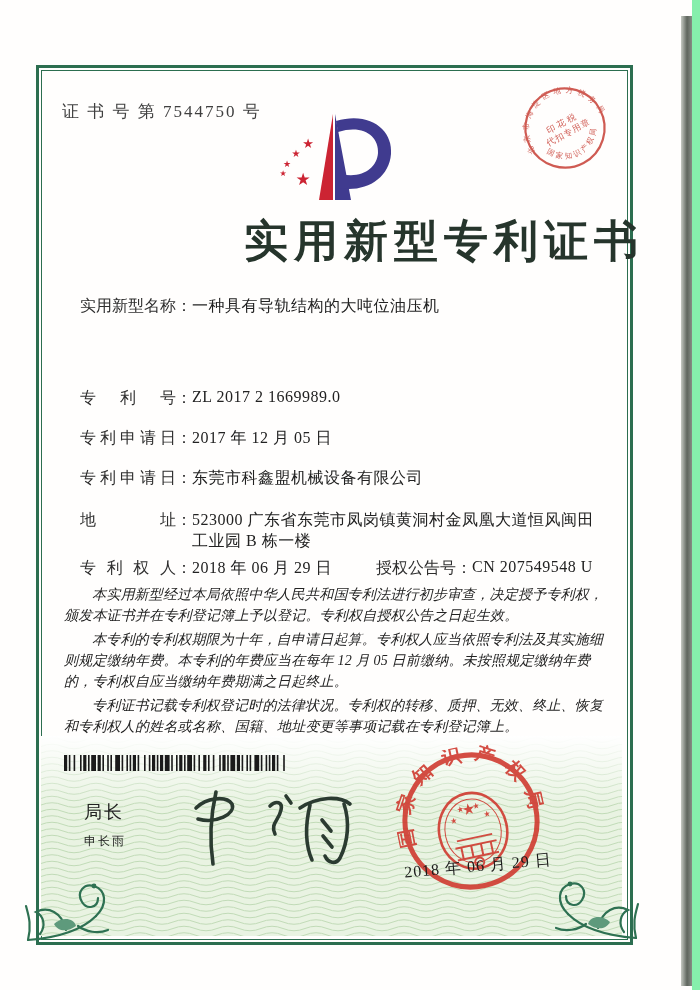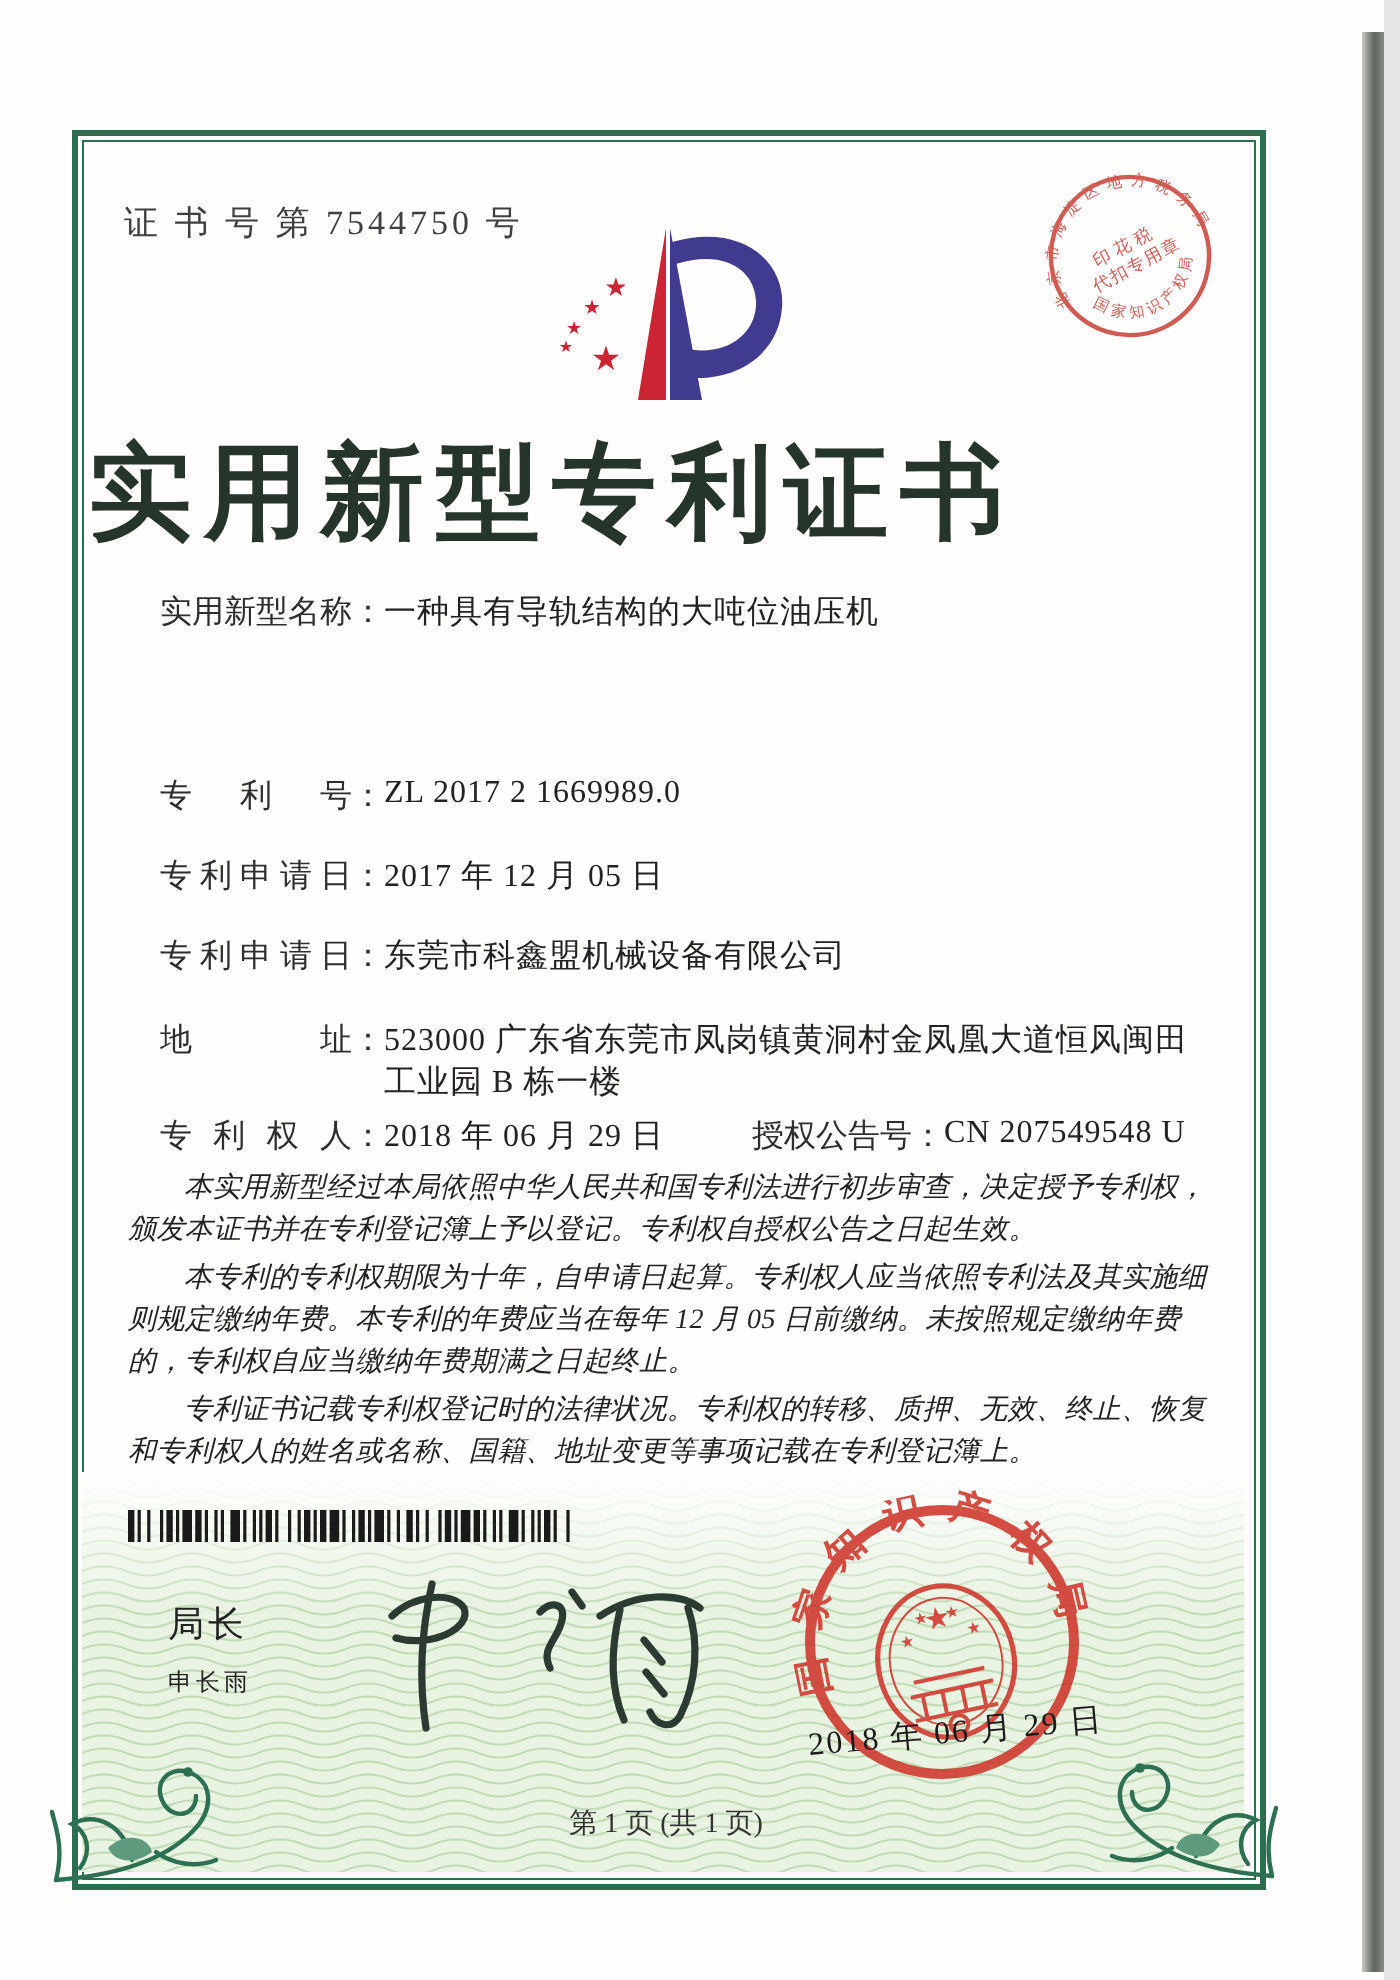--- a/index.html
+++ b/index.html
@@ -1,30 +1,30 @@
 <!DOCTYPE html>
 <html><head>
 <meta charset="utf-8">
 <style>
   html,body{margin:0;padding:0;}
   body{width:700px;height:990px;font-family:"Liberation Serif",serif;}
-  .canvas{position:relative;width:700px;height:990px;background:#e5e5e5;overflow:hidden;}
+  .canvas{position:relative;width:700px;height:990px;background:#86efac;overflow:hidden;}
   .paper{position:absolute;left:0;top:0;width:692px;height:990px;background:#fffefd;}
   .edge-band{position:absolute;left:681px;top:16px;width:11px;height:970px;
     background:linear-gradient(to right,#c6cac3,#5f665e 55%,#878d85);}
   .frame{position:absolute;left:36px;top:65px;width:591px;height:874px;border:3px solid #2c6e50;}
   .frame-inner{position:absolute;left:2px;top:2px;right:2px;bottom:2px;border:1px solid #2c6e50;}
   .guilloche{position:absolute;left:41px;top:736px;width:581px;height:200px;}
   .guilloche-fade{position:absolute;left:41px;top:736px;width:581px;height:70px;
     background:linear-gradient(#ffffff,rgba(255,255,255,0));pointer-events:none;}
   .certno{position:absolute;left:62px;top:100px;font-size:17px;color:#3f3f3f;letter-spacing:2px;}
   .taxstamp{position:absolute;left:519px;top:82px;width:92px;height:92px;transform:rotate(-28deg);}
   .logo{position:absolute;left:274px;top:109px;width:124px;height:99px;}
-  .title{position:absolute;left:44px;top:212px;width:600px;text-align:left;
-    font-size:52px;font-weight:bold;color:#26352c;letter-spacing:6px;}
+  .title{position:absolute;left:44px;top:212px;width:600px;text-align:right;
+    font-size:44px;font-weight:bold;color:#26352c;letter-spacing:6px;}
   .frow{position:absolute;left:64px;width:560px;font-size:16px;color:#2e2e2e;}
   .flabel{display:inline-block;width:96px;text-align:justify;text-align-last:justify;vertical-align:top;margin-left:16px;}
   .flabel.sm{width:80px;}
   .fcolon{vertical-align:top;}
   .fvalue{display:inline-block;vertical-align:top;color:#222;letter-spacing:0.5px;max-width:430px;}
   .fgroup2{position:absolute;left:296px;top:0;}
   .paras{position:absolute;left:64px;top:584px;width:546px;font-size:14px;line-height:21px;
     color:#222;font-style:italic;}
   .paras p{margin:0 0 3px 0;text-indent:2em;letter-spacing:0.2px;}
   .barcode{position:absolute;left:64px;top:755px;width:222px;height:16px;}
@@ -259,14 +259,13 @@
           <path d="M54,99 h42"></path>
           <path d="M60,99 v12 M70,99 v12 M80,99 v12 M90,99 v12"></path>
           <path d="M54,111 h42"></path>
         </g>
         <circle cx="75" cy="117" r="4.5" fill="none" stroke="#cf352b" stroke-width="2"></circle>
       </g>
     </g>
   </svg>
   <div class="seal-date">2018 年 06 月 29 日</div>
 
-  <div class="footer">第 1 页 (共 1 页)</div>
 </div>
 
 </body></html>

